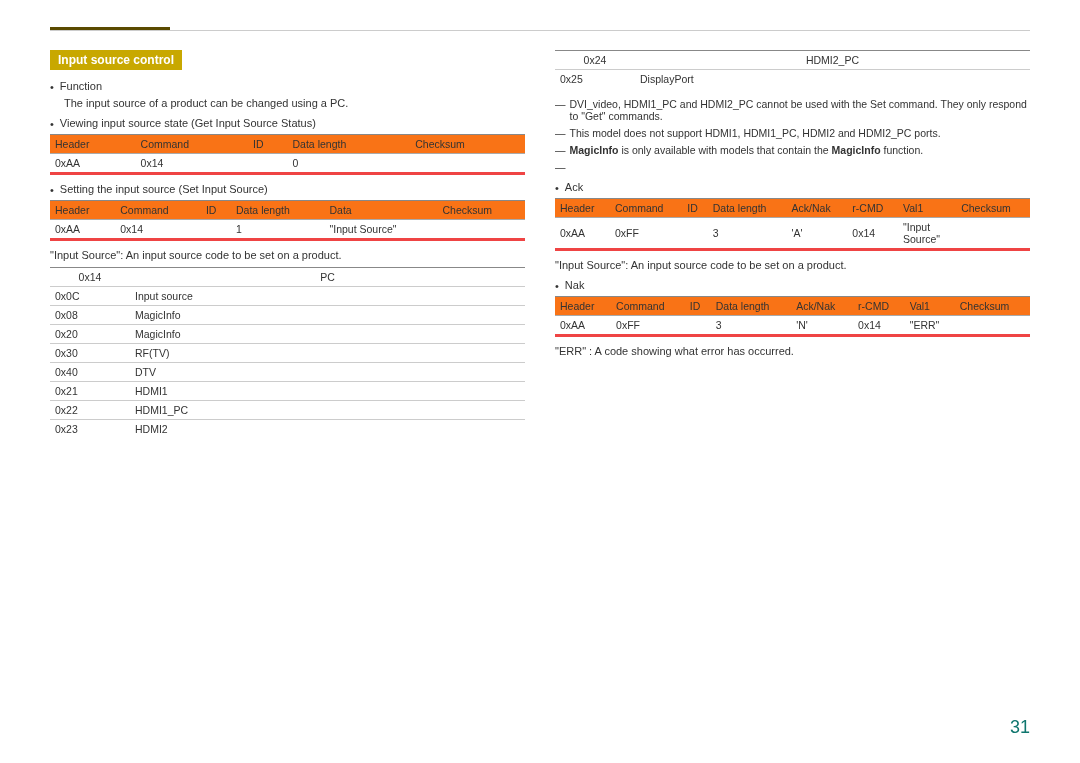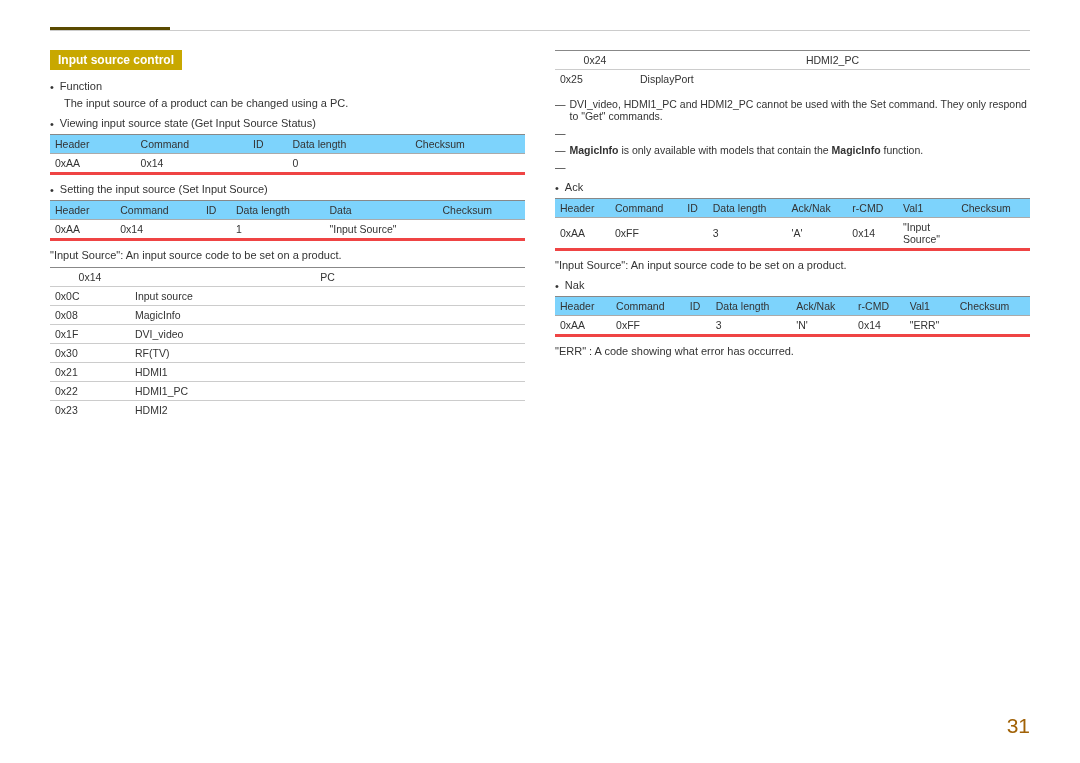--- a/index.html
+++ b/index.html
@@ -94,21 +94,21 @@
       font-size: 10.5px;
     }
 
     .data-table th {
       border-top: 1px solid #aaa;
       border-bottom: 1px solid #aaa;
       padding: 3px 5px;
       text-align: left;
       font-weight: normal;
       color: #333;
-      background: #7dd3fc;
+      background: #f97316;
     }
 
     .data-table td {
       border-bottom: 3px solid #ef4444;
       padding: 3px 5px;
       color: #333;
     }
 
     .data-table tr:first-child th {
       border-top: 1.5px solid #888;
@@ -144,22 +144,22 @@
     }
 
     .note-dash {
       flex-shrink: 0;
     }
 
     .page-number {
       position: absolute;
       bottom: 25px;
       right: 50px;
-      font-size: 21px;
-      color: #a16207;
+      font-size: 18px;
+      color: #0f766e;
     }
 
     .section-spacing {
       margin-top: 8px;
     }
 
     .magicinfo-bold {
       font-weight: bold;
     }
   </style>
@@ -247,26 +247,30 @@
           </tr>
           <tr>
             <td style="width:80px">0x0C</td>
             <td>Input source</td>
           </tr>
           <tr>
             <td style="width:80px">0x08</td>
             <td>MagicInfo</td>
           </tr>
           <tr>
-            <td style="width:80px">0x1F</td>
-            <td>DVI_video</td>
+            <td style="width:80px">0x20</td>
+            <td>MagicInfo</td>
           </tr>
           <tr>
             <td style="width:80px">0x30</td>
             <td>RF(TV)</td>
+          </tr>
+          <tr>
+            <td style="width:80px">0x40</td>
+            <td>DTV</td>
           </tr>
           <tr>
             <td style="width:80px">0x21</td>
             <td>HDMI1</td>
           </tr>
           <tr>
             <td style="width:80px">0x22</td>
             <td>HDMI1_PC</td>
           </tr>
           <tr>
@@ -294,20 +298,21 @@
             </tr>
           </tbody>
       </table>
 
       <div class="note-text">
         <span class="note-dash">—</span>
         <span>DVI_video, HDMI1_PC and HDMI2_PC cannot be used with the Set command. They only respond to "Get" commands.</span>
       </div>
       <div class="note-text">
         <span class="note-dash">—</span>
+        <span>This model does not support HDMI1, HDMI1_PC, HDMI2 and HDMI2_PC ports.</span>
       </div>
       <div class="note-text">
         <span class="note-dash">—</span>
         <span>
           <span class="magicinfo-bold">MagicInfo</span><span> is only available with models that contain the </span><span class="magicinfo-bold">MagicInfo</span><span> function.</span>
         </span>
       </div>
       <div class="note-text">
         <span class="note-dash">—</span>
       </div>

